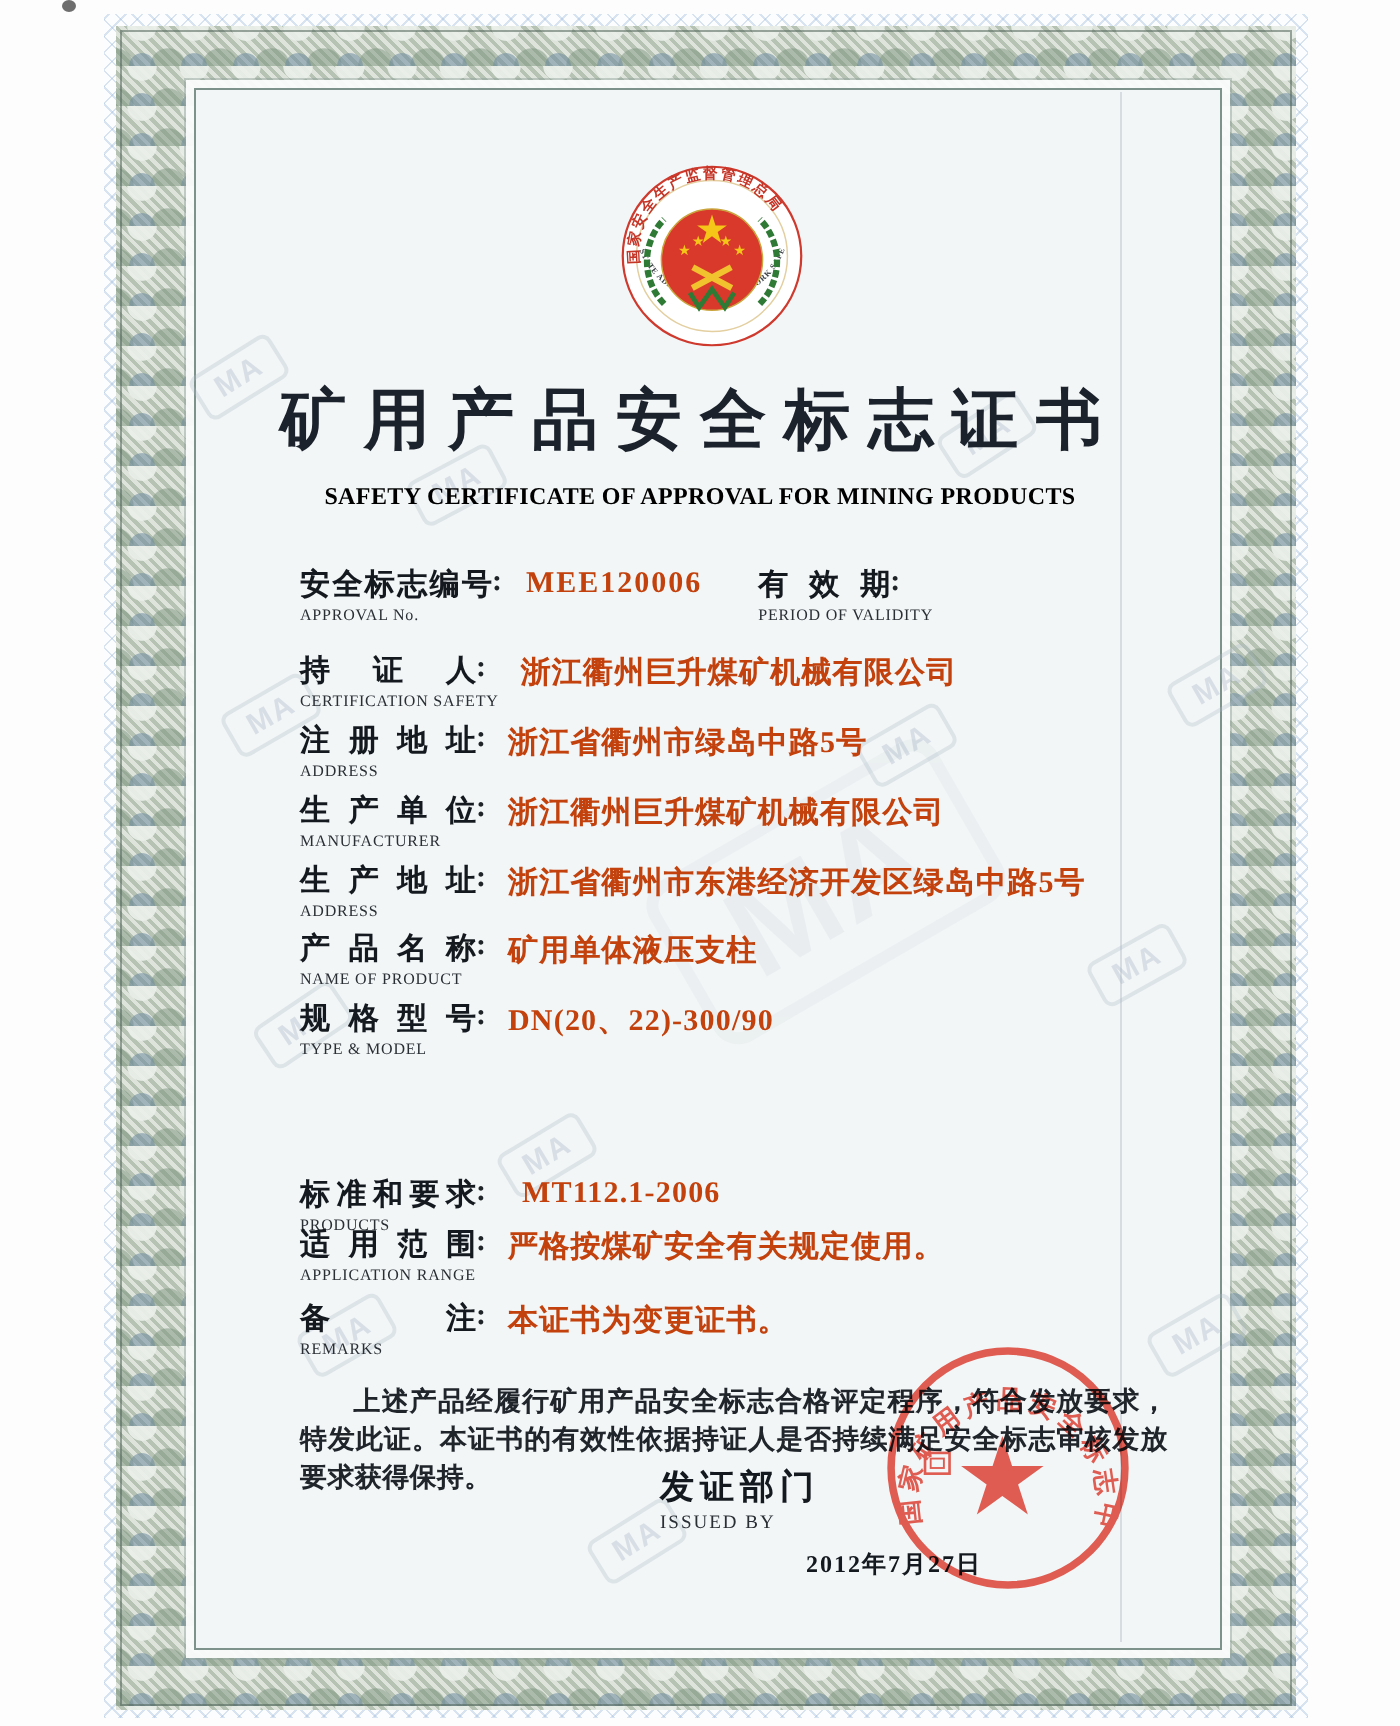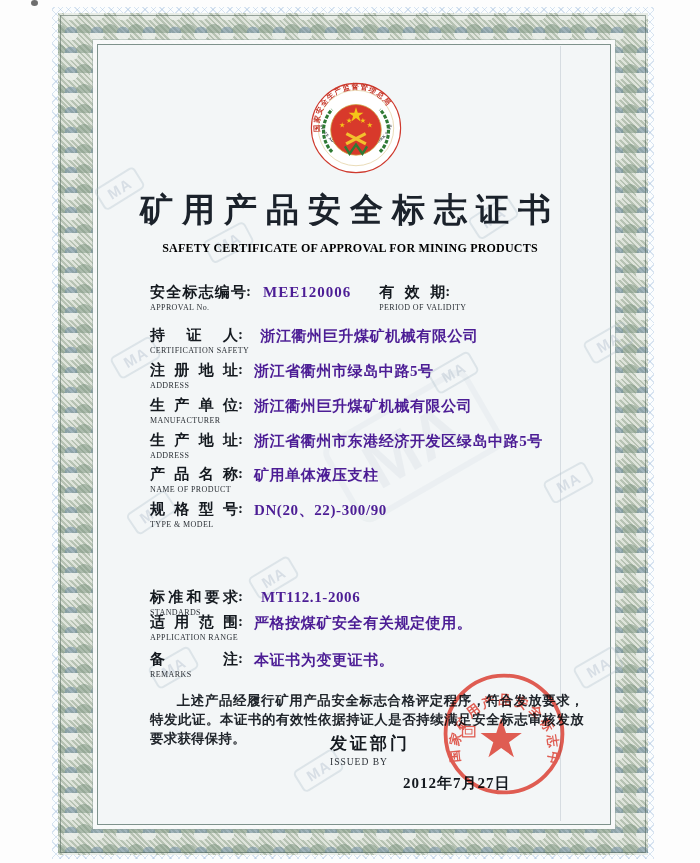--- a/index.html
+++ b/index.html
@@ -60,30 +60,30 @@
   .lbl-cn{
     display:inline-block;font-size:15px;font-weight:bold;color:#14191f;
     text-align:justify;text-align-last:justify;vertical-align:top;
   }
   .colon{font-size:15px;font-weight:bold;vertical-align:top;}
   .lbl-en{
     display:block;font-size:8px;color:#2a2f35;letter-spacing:.4px;margin-top:1px;
     font-family:"Liberation Serif",serif;
   }
   .val{
-    display:inline-block;font-size:15px;font-weight:bold;color:#4c1d95;
+    display:inline-block;font-size:15px;font-weight:bold;color:#c2410c;
     letter-spacing:.6px;vertical-align:top;padding-top:1px;
   }
   .row{position:absolute;left:150px;width:440px;}
   .row .grp{display:inline-block;}
   
   .issuer{position:absolute;left:330px;top:732px;width:160px;text-align:left;}
   .issuer .cn{font-size:17px;font-weight:bold;letter-spacing:3px;color:#14191f;}
   .issuer .en{font-size:9.5px;letter-spacing:1px;color:#2a2f35;margin-top:2px;}
-  .date{position:absolute;left:403px;top:774px;font-size:15px;font-weight:bold;letter-spacing:1px;color:#14191f;}
+  .date{position:absolute;left:403px;top:774px;font-size:12px;font-weight:bold;letter-spacing:1px;color:#14191f;}
   .statement{
     position:absolute;left:150px;top:691px;width:434px;
     font-size:13.4px;font-weight:bold;line-height:19px;color:#20252b;
     text-align:justify;text-indent:2em;letter-spacing:.3px;
   }
   .stamp{position:absolute;left:438px;top:668px;width:132px;height:132px;opacity:.88;mix-blend-mode:multiply;}
   .dot{position:absolute;left:31px;top:0px;width:7px;height:6px;border-radius:50%;background:#4a4a4a;opacity:.8;}
 </style>
 </head>
 <body>
@@ -183,21 +183,21 @@
     <span class="val" style="margin-left:7px">矿用单体液压支柱</span>
   </div>
   <div class="row" style="top:500px">
     <span class="grp"><span class="lbl-cn" style="width:88px">规格型号</span><span class="colon">:</span>
     <span class="lbl-en">TYPE &amp; MODEL</span></span>
     <span class="val" style="margin-left:7px">DN(20、22)-300/90</span>
   </div>
 
   <div class="row" style="top:588px">
     <span class="grp"><span class="lbl-cn" style="width:88px">标准和要求</span><span class="colon">:</span>
-    <span class="lbl-en">STANDARDS</span></span>
+    <span class="lbl-en">PRODUCTS</span></span>
     <span class="val" style="margin-left:14px">MT112.1-2006</span>
   </div>
   <div class="row" style="top:613px">
     <span class="grp"><span class="lbl-cn" style="width:88px">适用范围</span><span class="colon">:</span>
     <span class="lbl-en">APPLICATION RANGE</span></span>
     <span class="val" style="margin-left:7px">严格按煤矿安全有关规定使用。</span>
   </div>
   <div class="row" style="top:650px">
     <span class="grp"><span class="lbl-cn" style="width:88px">备注</span><span class="colon">:</span>
     <span class="lbl-en">REMARKS</span></span>

